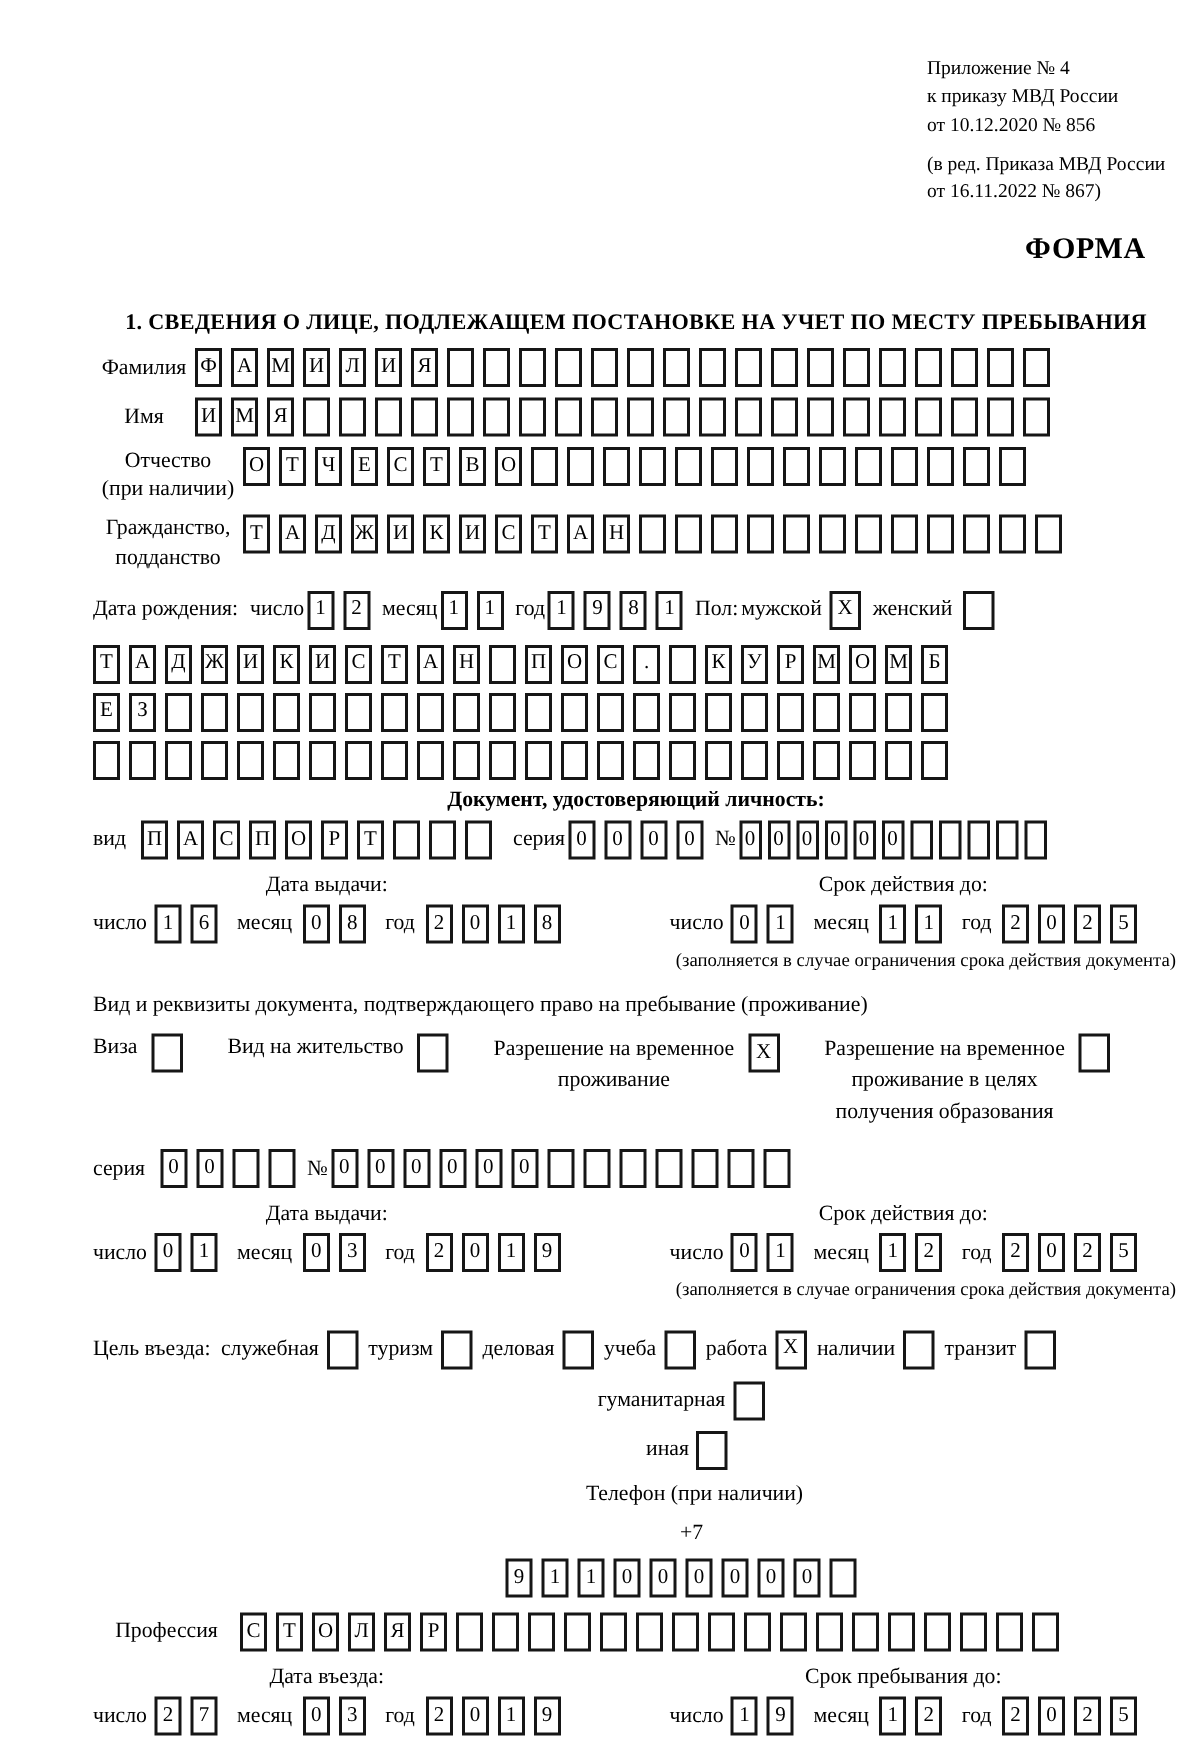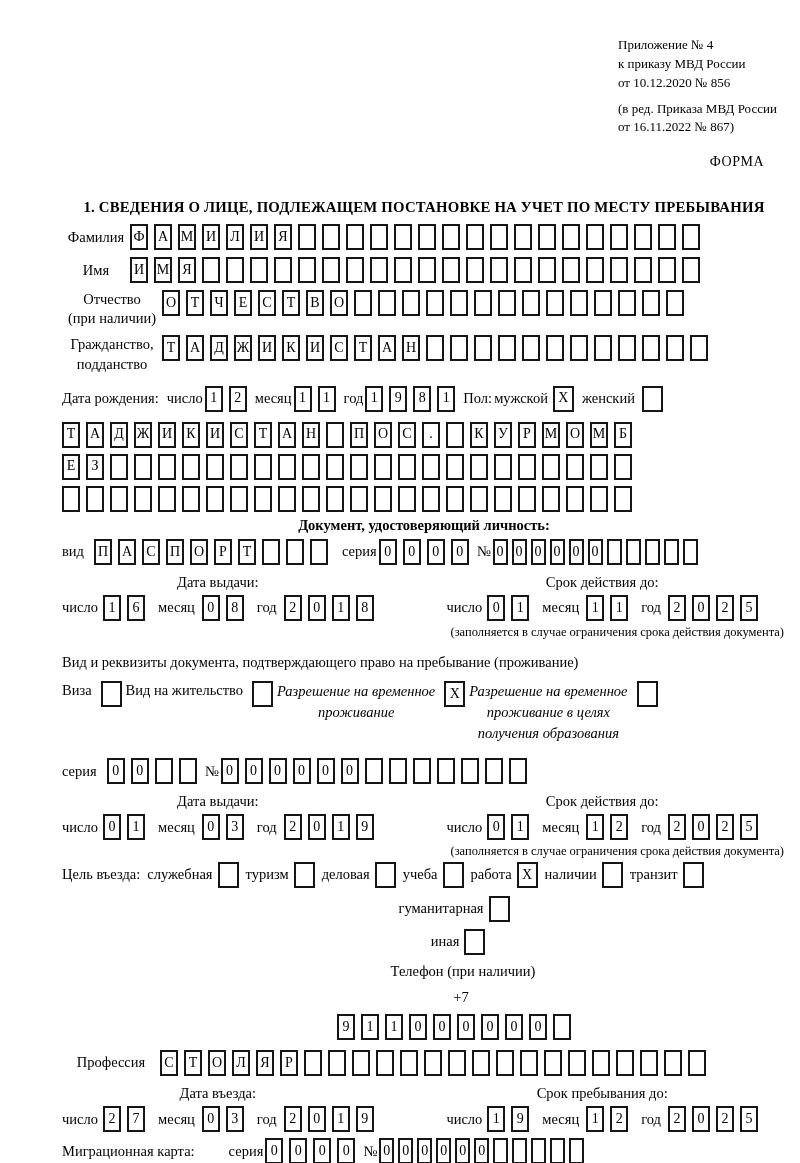--- a/index.html
+++ b/index.html
@@ -5,21 +5,21 @@
   html,body{margin:0;padding:0;background:#ffffff;}
   .page{
     width:800px;min-height:1163px;box-sizing:border-box;
     padding:36px 14px 20px 62px;
     font-family:"Liberation Serif","DejaVu Serif",serif;
     color:#000;font-size:14.5px;line-height:1.32;background:#fff;
   }
   
   .hdr{margin-left:556px;font-size:13px;line-height:1.45;}
   .hdr-sub{margin-top:7px;}
-  .forma{font-weight:normal;text-align:right;padding-right:22px;margin-top:16px;font-size:14px;letter-spacing:.5px;}
+  .forma{font-weight:bold;text-align:right;padding-right:22px;margin-top:16px;font-size:20px;letter-spacing:.5px;}
   
   .title{text-align:center;font-weight:bold;font-size:15.5px;margin-top:20px;line-height:1.55;}
   .blank{display:inline-block;width:55px;border-bottom:2px solid #222;height:14px;margin-left:10px;}
   .sec1{font-weight:bold;font-size:14.8px;margin-top:26px;letter-spacing:.2px;text-align:center;}
   
   .frow{display:flex;align-items:center;margin-top:7px;}
   .frow.top{align-items:flex-start;}
   .flabel{flex:0 0 auto;text-align:center;}
   .w68{width:68px;} .w100{width:100px;} .w112{width:112px;} .w98{width:98px;}
   .stack>.boxrow{display:flex;margin-bottom:6px;}
@@ -35,25 +35,25 @@
   .boxrow.chk .cbox{width:17px;}
   .dlbl{margin:0 2px 0 8px;}
   
   .datepair{display:flex;justify-content:space-between;margin-top:8px;padding-right:28px;}
   .dctitle{text-align:center;margin-bottom:3px;}
   .dgroup{display:inline-flex;align-items:center;gap:5px;}
   .note{font-size:12.5px;margin-top:3px;}
   .note.right{text-align:right;padding-right:2px;}
   .para{margin-top:10px;line-height:1.7;}
   
-  .vrow{display:flex;align-items:flex-start;margin-top:6px;gap:4px;}
+  .vrow{display:flex;align-items:flex-start;margin-top:6px;gap:30px;}
   .vitem{display:flex;align-items:flex-start;gap:9px;}
-  .vlines{text-align:center;line-height:1.45;font-style:italic;}
+  .vlines{text-align:center;line-height:1.45;}
   
-  .prow{display:flex;align-items:center;margin-top:2px;gap:7px;flex-wrap:nowrap;}
+  .prow{display:flex;align-items:center;margin-top:19px;gap:7px;flex-wrap:nowrap;}
   .pitem{display:inline-flex;align-items:center;gap:5px;}
   .indent60{margin-left:60px;}
   .centered-bold{font-weight:bold;text-align:center;margin-top:10px;font-size:14.5px;}
   .mt14{margin-top:14px;}
 </style>
 </head>
 <body>
 
 <div class="page">
 

